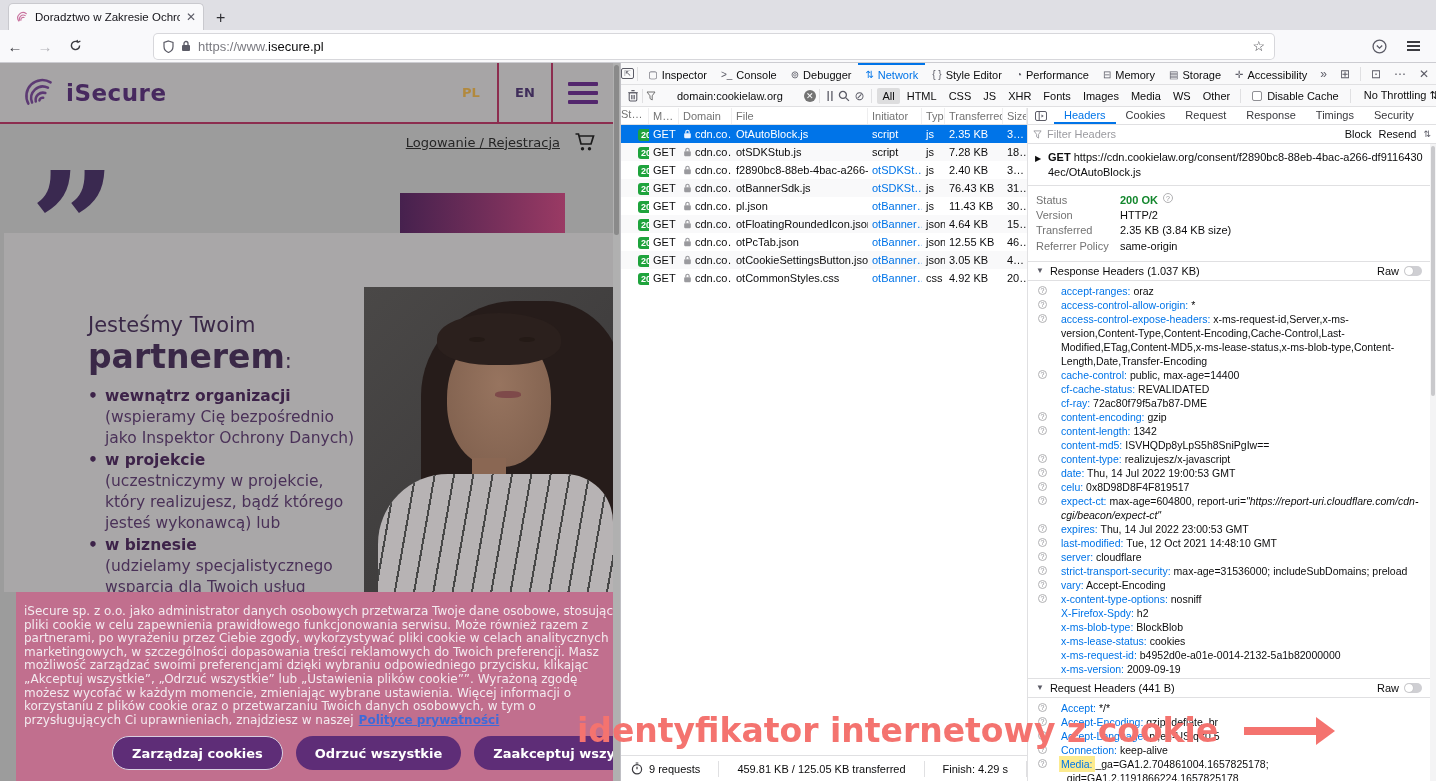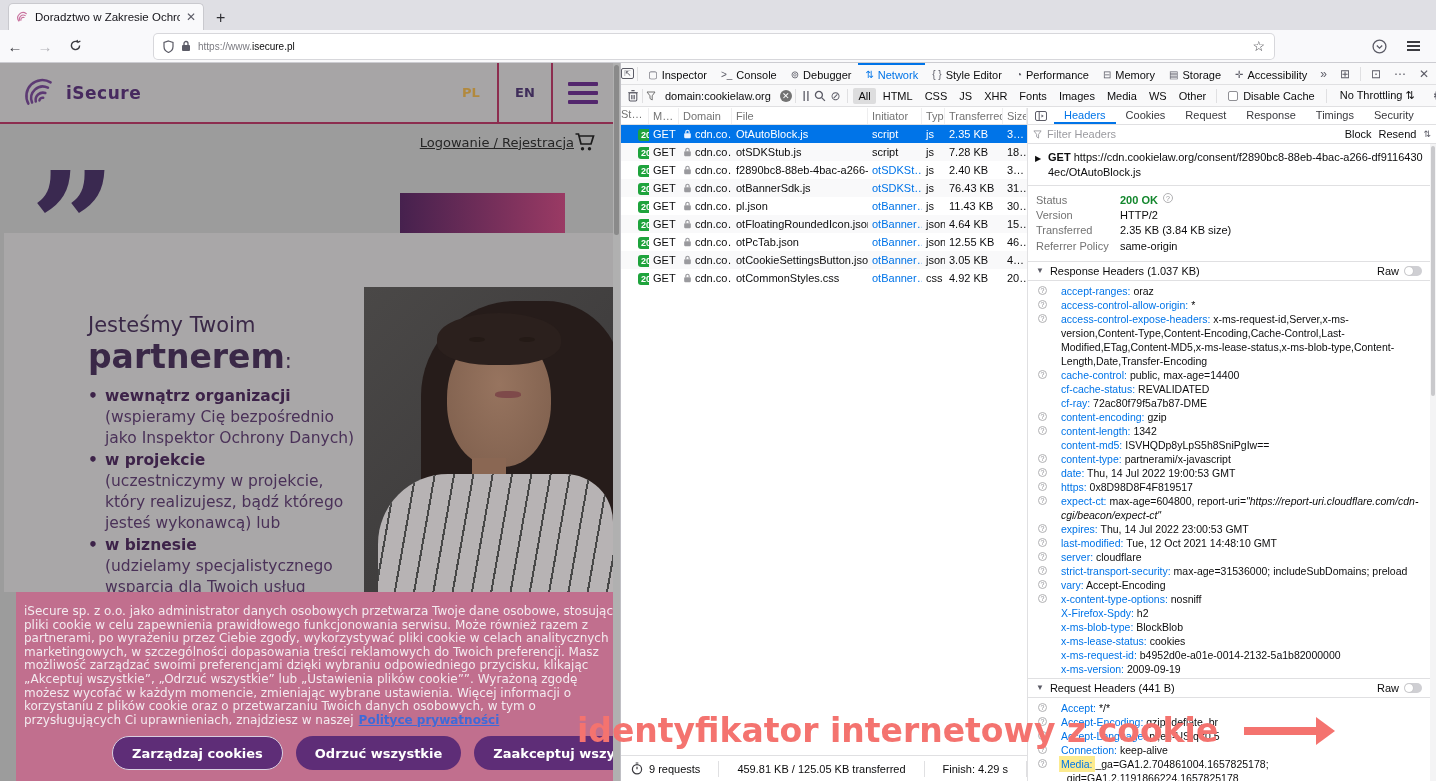--- a/index.html
+++ b/index.html
@@ -10,42 +10,42 @@
 
 .tabstrip{position:absolute;top:0;left:0;width:100%;height:30px;background:#dfdfe4;display:flex;align-items:flex-end}
 .tab{margin-left:8px;width:196px;height:27px;background:#f9f9fb;border:1px solid #c9c9ce;border-bottom:none;border-radius:5px 5px 0 0;display:flex;align-items:center;padding:0 7px;gap:6px}
 .tab-title{flex:1;font-size:11.5px;color:#15141a;white-space:nowrap;overflow:hidden}
 .tab-close{font-size:12px;color:#5b5b66}
 .newtab{margin-left:12px;font-size:16px;color:#2f2f33;margin-bottom:3px}
 .navbar{position:absolute;top:30px;left:0;width:100%;height:33px;background:#f9f9fb;border-bottom:1px solid #ccccd1;display:flex;align-items:center}
 .nav-btn{width:30px;text-align:center;font-size:15px;color:#3b3b40}
 .nav-btn.disabled{color:#b4b4b9}
 .urlbox{display:flex;align-items:center;height:25px;background:#fff;border-radius:4px;padding:0 9px;gap:7px;width:1120px;margin-left:64px;box-shadow:0 0 0 1px #d7d7db}
-.url-text{font-size:10px;color:#0c0c0d;flex:1;white-space:nowrap;overflow:hidden}
+.url-text{font-size:13px;color:#0c0c0d;flex:1;white-space:nowrap;overflow:hidden}
 .url-prefix{color:#7a7a80}
 .star{font-size:14px;color:#3b3b40}
 .nav-right{margin-left:auto;display:flex;align-items:center;gap:20px;margin-right:16px}
 .menu-icon{display:inline-flex;flex-direction:column;gap:2.5px}
 .menu-icon i{width:13px;height:1.6px;background:#3b3b40}
 
 
 .website{position:absolute;left:0;top:63px;width:613px;height:718px;background:#9c9c9c;overflow:hidden;font-family:"DejaVu Sans",sans-serif}
 .site-scrollbar{position:absolute;left:613px;top:63px;width:7px;height:718px;background:#b0b0b0}
 .site-scrollbar i{position:absolute;left:1px;top:2px;width:5px;height:170px;background:#8a8a8a;border-radius:3px}
 .site-header{position:absolute;top:0;left:0;width:100%;height:61px;background:#a7a5a6;border-bottom:2px solid #8c2d4f;display:flex;align-items:center;padding-left:22px}
 .brand{display:flex;align-items:center;gap:8px}
-.brand-name{font-size:17px;font-weight:bold;color:#47295f;letter-spacing:.5px}
+.brand-name{font-size:23px;font-weight:bold;color:#47295f;letter-spacing:.5px}
 .header-right{margin-left:auto;display:flex;align-items:stretch;height:100%}
 .lang{width:52px;display:flex;align-items:center;justify-content:center;font-size:13px;font-weight:bold}
 .lang-pl{color:#b2893d}
 .lang-en{color:#3f2d5a}
 .vdiv{width:2px;background:#8c2d4f}
 .burger{width:60px;display:flex;flex-direction:column;justify-content:center;gap:5px;padding:0 15px}
 .burger i{height:4px;background:#53276d;border-radius:1px}
-.site-subheader{position:absolute;top:63px;right:16px;height:32px;display:flex;align-items:center;gap:0}
+.site-subheader{position:absolute;top:63px;right:16px;height:32px;display:flex;align-items:center;gap:14px}
 .login-link{font-size:13px;color:#262626;text-decoration:underline}
 .quote-mark{position:absolute;left:30px;top:88px;font-family:"DejaVu Serif",serif;font-weight:bold;font-size:150px;line-height:1;color:#3a2950}
 .grad-rect{position:absolute;left:400px;top:130px;width:165px;height:90px;background:linear-gradient(90deg,#46214e,#9a3a64)}
 .card{position:absolute;left:4px;top:170px;width:609px;height:359px;background:#a9a7a8}
 .photo{position:absolute;left:364px;top:224px;width:249px;height:305px;background:linear-gradient(135deg,#4a4847,#383637);overflow:hidden}
 .hair{position:absolute;right:-8px;top:14px;width:200px;height:300px;background:#261c1a;border-radius:95px 75px 0 0}
 .face{position:absolute;right:62px;top:42px;width:104px;height:138px;background:radial-gradient(ellipse at 50% 40%,#97745f,#7d5e4c);border-radius:50% 50% 46% 46%}
 .bangs{position:absolute;right:52px;top:26px;width:124px;height:52px;background:#2b201d;border-radius:50% 50% 42% 42%}
 .eye{position:absolute;top:50px;width:16px;height:5px;background:#241a16;border-radius:50%}
 .lips{position:absolute;top:104px;left:40px;width:26px;height:7px;background:#7e4a4a;border-radius:40%}
@@ -73,21 +73,21 @@
 .pick-box{width:13px;height:11px;border:1px solid #5b5b66;border-radius:2px;font-size:8px;line-height:9px;text-align:center}
 .tool-sep{width:1px;height:14px;background:#e0e0e2;margin:0 3px;flex:none}
 .dt-tab{display:flex;align-items:center;gap:4px;padding:0 7px;height:100%;border-top:2px solid transparent;white-space:nowrap}
 .dt-tab .ticon{color:#5b5b66;font-size:10px}
 .dt-tab.active{color:#0074e8;border-top-color:#0074e8}
 .dt-tab.active .ticon{color:#0074e8}
 .dt-more{padding:0 6px;color:#5b5b66;font-size:12px}
 .dt-right{margin-left:auto;display:flex;align-items:center}
 .dt-ibtn{width:24px;text-align:center;color:#5b5b66;font-size:12px}
 .net-toolbar{height:22px;background:#f9f9fa;border-bottom:1px solid #e0e0e2;display:flex;align-items:center;padding-left:6px}
-.filter-input{display:flex;align-items:center;gap:9px;width:224px;color:#0c0c0d}
+.filter-input{display:flex;align-items:center;gap:21px;width:224px;color:#0c0c0d}
 .clear-btn{margin-left:auto;width:12px;height:12px;border-radius:50%;background:#737373;color:#fff;font-size:9px;line-height:12px;text-align:center}
 .pausetxt{font-weight:bold;color:#5b5b66;letter-spacing:1px;font-size:10px;padding:0 4px}
 .blockglyph{color:#5b5b66;font-size:12px;padding:0 4px}
 .pills{display:flex;align-items:center;gap:2px;padding:0 2px}
 .pill{padding:2px 5px;border-radius:2px;white-space:nowrap}
 .pill.active{background:#ddddde}
 .cache{display:flex;align-items:center;gap:5px;padding:0 8px;white-space:nowrap}
 .cachebox{width:10px;height:10px;border:1px solid #8f8f94;border-radius:2px;background:#fff}
 .throttle{padding:0 10px;white-space:nowrap;color:#0c0c0d}
 .gear{color:#5b5b66;font-size:13px;padding:0 8px}
@@ -606,23 +606,23 @@
           <div class="hdr-list" id="resp-headers">
               <div class="hrow"><span class="q">?</span><span class="hname">accept-ranges:</span> <span class="hval">oraz</span></div>
               <div class="hrow"><span class="q">?</span><span class="hname">access-control-allow-origin:</span> <span class="hval">*</span></div>
               <div class="hrow"><span class="q">?</span><span class="hname">access-control-expose-headers:</span> <span class="hval">x-ms-request-id,Server,x-ms-version,Content-Type,Content-Encoding,Cache-Control,Last-Modified,ETag,Content-MD5,x-ms-lease-status,x-ms-blob-type,Content-Length,Date,Transfer-Encoding</span></div>
               <div class="hrow"><span class="q">?</span><span class="hname">cache-control:</span> <span class="hval">public, max-age=14400</span></div>
               <div class="hrow"><span class="hname">cf-cache-status:</span> <span class="hval">REVALIDATED</span></div>
               <div class="hrow"><span class="hname">cf-ray:</span> <span class="hval">72ac80f79f5a7b87-DME</span></div>
               <div class="hrow"><span class="q">?</span><span class="hname">content-encoding:</span> <span class="hval">gzip</span></div>
               <div class="hrow"><span class="q">?</span><span class="hname">content-length:</span> <span class="hval">1342</span></div>
               <div class="hrow"><span class="hname">content-md5:</span> <span class="hval">ISVHQDp8yLpS5h8SniPgIw==</span></div>
-              <div class="hrow"><span class="q">?</span><span class="hname">content-type:</span> <span class="hval">partnerami/x-javascript</span></div>
+              <div class="hrow"><span class="q">?</span><span class="hname">content-type:</span> <span class="hval">realizujesz/x-javascript</span></div>
               <div class="hrow"><span class="q">?</span><span class="hname">date:</span> <span class="hval">Thu, 14 Jul 2022 19:00:53 GMT</span></div>
-              <div class="hrow"><span class="q">?</span><span class="hname">https:</span> <span class="hval">0x8D98D8F4F819517</span></div>
+              <div class="hrow"><span class="q">?</span><span class="hname">celu:</span> <span class="hval">0x8D98D8F4F819517</span></div>
               <div class="hrow"><span class="q">?</span><span class="hname">expect-ct:</span> <span class="hval">max-age=604800, report-uri=<i>"https://report-uri.cloudflare.com/cdn-cgi/beacon/expect-ct"</i></span></div>
               <div class="hrow"><span class="q">?</span><span class="hname">expires:</span> <span class="hval">Thu, 14 Jul 2022 23:00:53 GMT</span></div>
               <div class="hrow"><span class="q">?</span><span class="hname">last-modified:</span> <span class="hval">Tue, 12 Oct 2021 14:48:10 GMT</span></div>
               <div class="hrow"><span class="q">?</span><span class="hname">server:</span> <span class="hval">cloudflare</span></div>
               <div class="hrow"><span class="q">?</span><span class="hname">strict-transport-security:</span> <span class="hval">max-age=31536000; includeSubDomains; preload</span></div>
               <div class="hrow"><span class="q">?</span><span class="hname">vary:</span> <span class="hval">Accept-Encoding</span></div>
               <div class="hrow"><span class="q">?</span><span class="hname">x-content-type-options:</span> <span class="hval">nosniff</span></div>
               <div class="hrow"><span class="hname">X-Firefox-Spdy:</span> <span class="hval">h2</span></div>
               <div class="hrow"><span class="hname">x-ms-blob-type:</span> <span class="hval">BlockBlob</span></div>
               <div class="hrow"><span class="hname">x-ms-lease-status:</span> <span class="hval">cookies</span></div>

